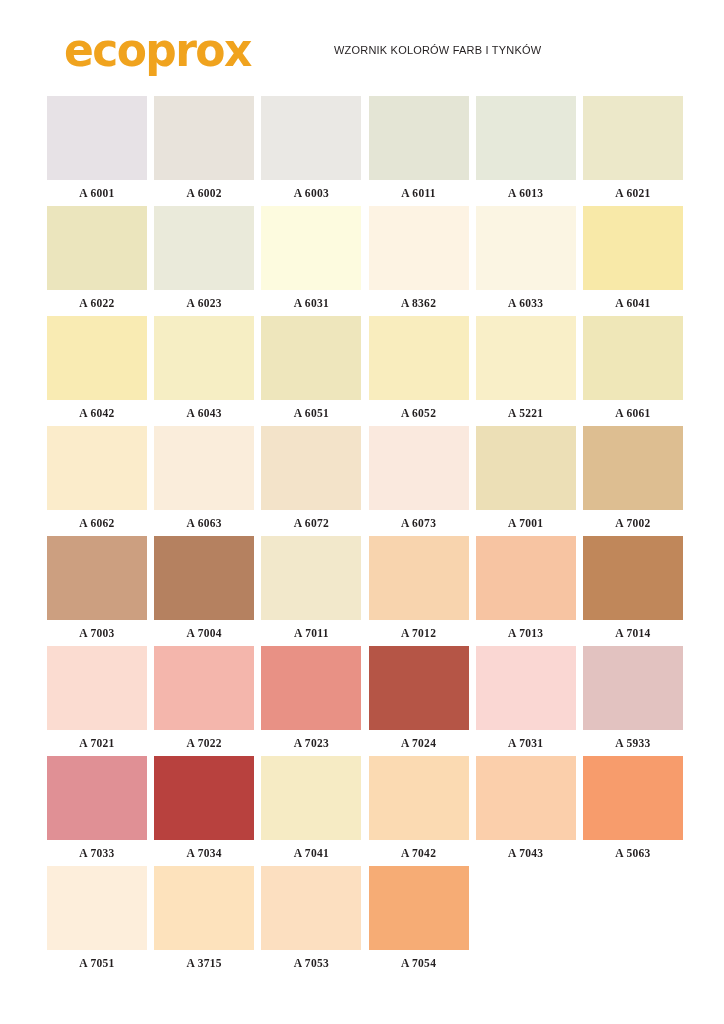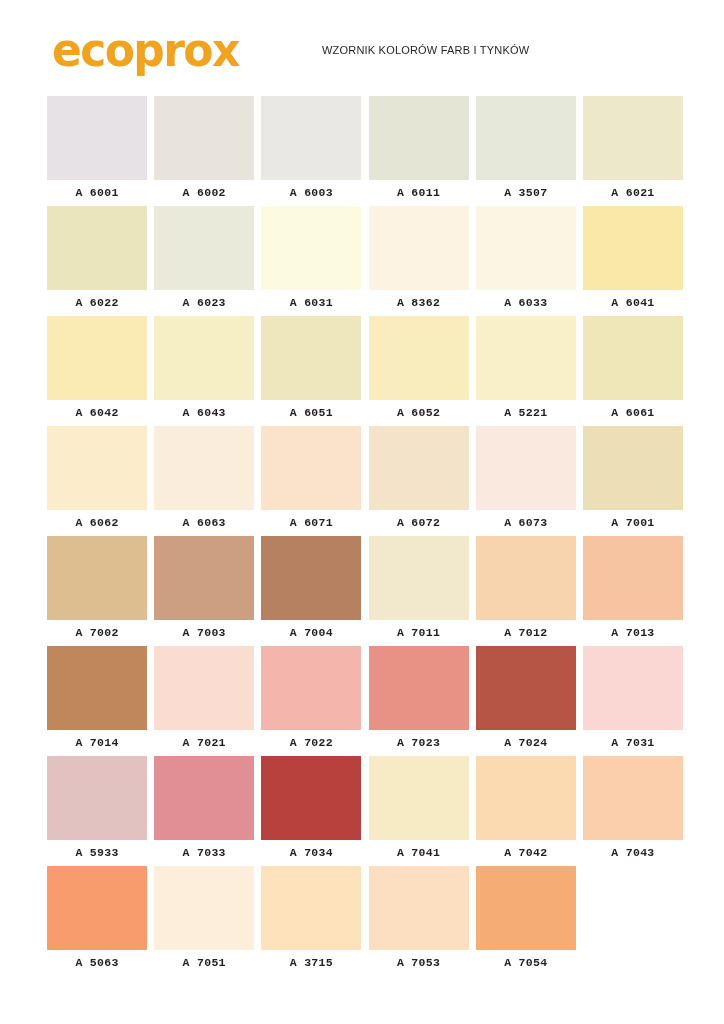--- a/index.html
+++ b/index.html
@@ -15,21 +15,21 @@
     position: relative;
     width: 724px;
     height: 1024px;
     background: #ffffff;
     overflow: hidden;
   }
 
   
   .header {
     position: absolute;
-    left: 4px;
+    left: 16px;
     top: 0;
     width: 645px;
     height: 90px;
     display: flex;
     align-items: center;
   }
 
   .logo {
     position: absolute;
     left: 48px;
@@ -80,21 +80,21 @@
     width: 100px;
     height: 84px;
     display: block;
   }
 
   .chip-label {
     width: 100px;
     height: 26px;
     line-height: 26px;
     text-align: center;
-    font-family: Liberation Mono, monospace;
+    font-family: Liberation Serif, serif;
     font-size: 11.5px;
     font-weight: 700;
     letter-spacing: 0.3px;
     color: #231f20;
     white-space: nowrap;
   }
 </style>
 </head>
 <body>
 
@@ -117,21 +117,21 @@
       <div class="cell">
         <div class="chip" style="background: rgb(234, 232, 228);"></div>
         <div class="chip-label">A 6003</div>
       </div>
       <div class="cell">
         <div class="chip" style="background: rgb(228, 229, 213);"></div>
         <div class="chip-label">A 6011</div>
       </div>
       <div class="cell">
         <div class="chip" style="background: rgb(230, 233, 218);"></div>
-        <div class="chip-label">A 3507</div>
+        <div class="chip-label">A 6013</div>
       </div>
       <div class="cell">
         <div class="chip" style="background: rgb(236, 232, 201);"></div>
         <div class="chip-label">A 6021</div>
       </div>
       <div class="cell">
         <div class="chip" style="background: rgb(235, 229, 189);"></div>
         <div class="chip-label">A 6022</div>
       </div>
       <div class="cell">
@@ -180,24 +180,20 @@
       </div>
       <div class="cell">
         <div class="chip" style="background: rgb(251, 236, 203);"></div>
         <div class="chip-label">A 6062</div>
       </div>
       <div class="cell">
         <div class="chip" style="background: rgb(250, 237, 219);"></div>
         <div class="chip-label">A 6063</div>
       </div>
       <div class="cell">
-        <div class="chip" style="background: rgb(251, 227, 203);"></div>
-        <div class="chip-label">A 6071</div>
-      </div>
-      <div class="cell">
         <div class="chip" style="background: rgb(243, 227, 201);"></div>
         <div class="chip-label">A 6072</div>
       </div>
       <div class="cell">
         <div class="chip" style="background: rgb(250, 233, 222);"></div>
         <div class="chip-label">A 6073</div>
       </div>
       <div class="cell">
         <div class="chip" style="background: rgb(236, 223, 182);"></div>
         <div class="chip-label">A 7001</div>

